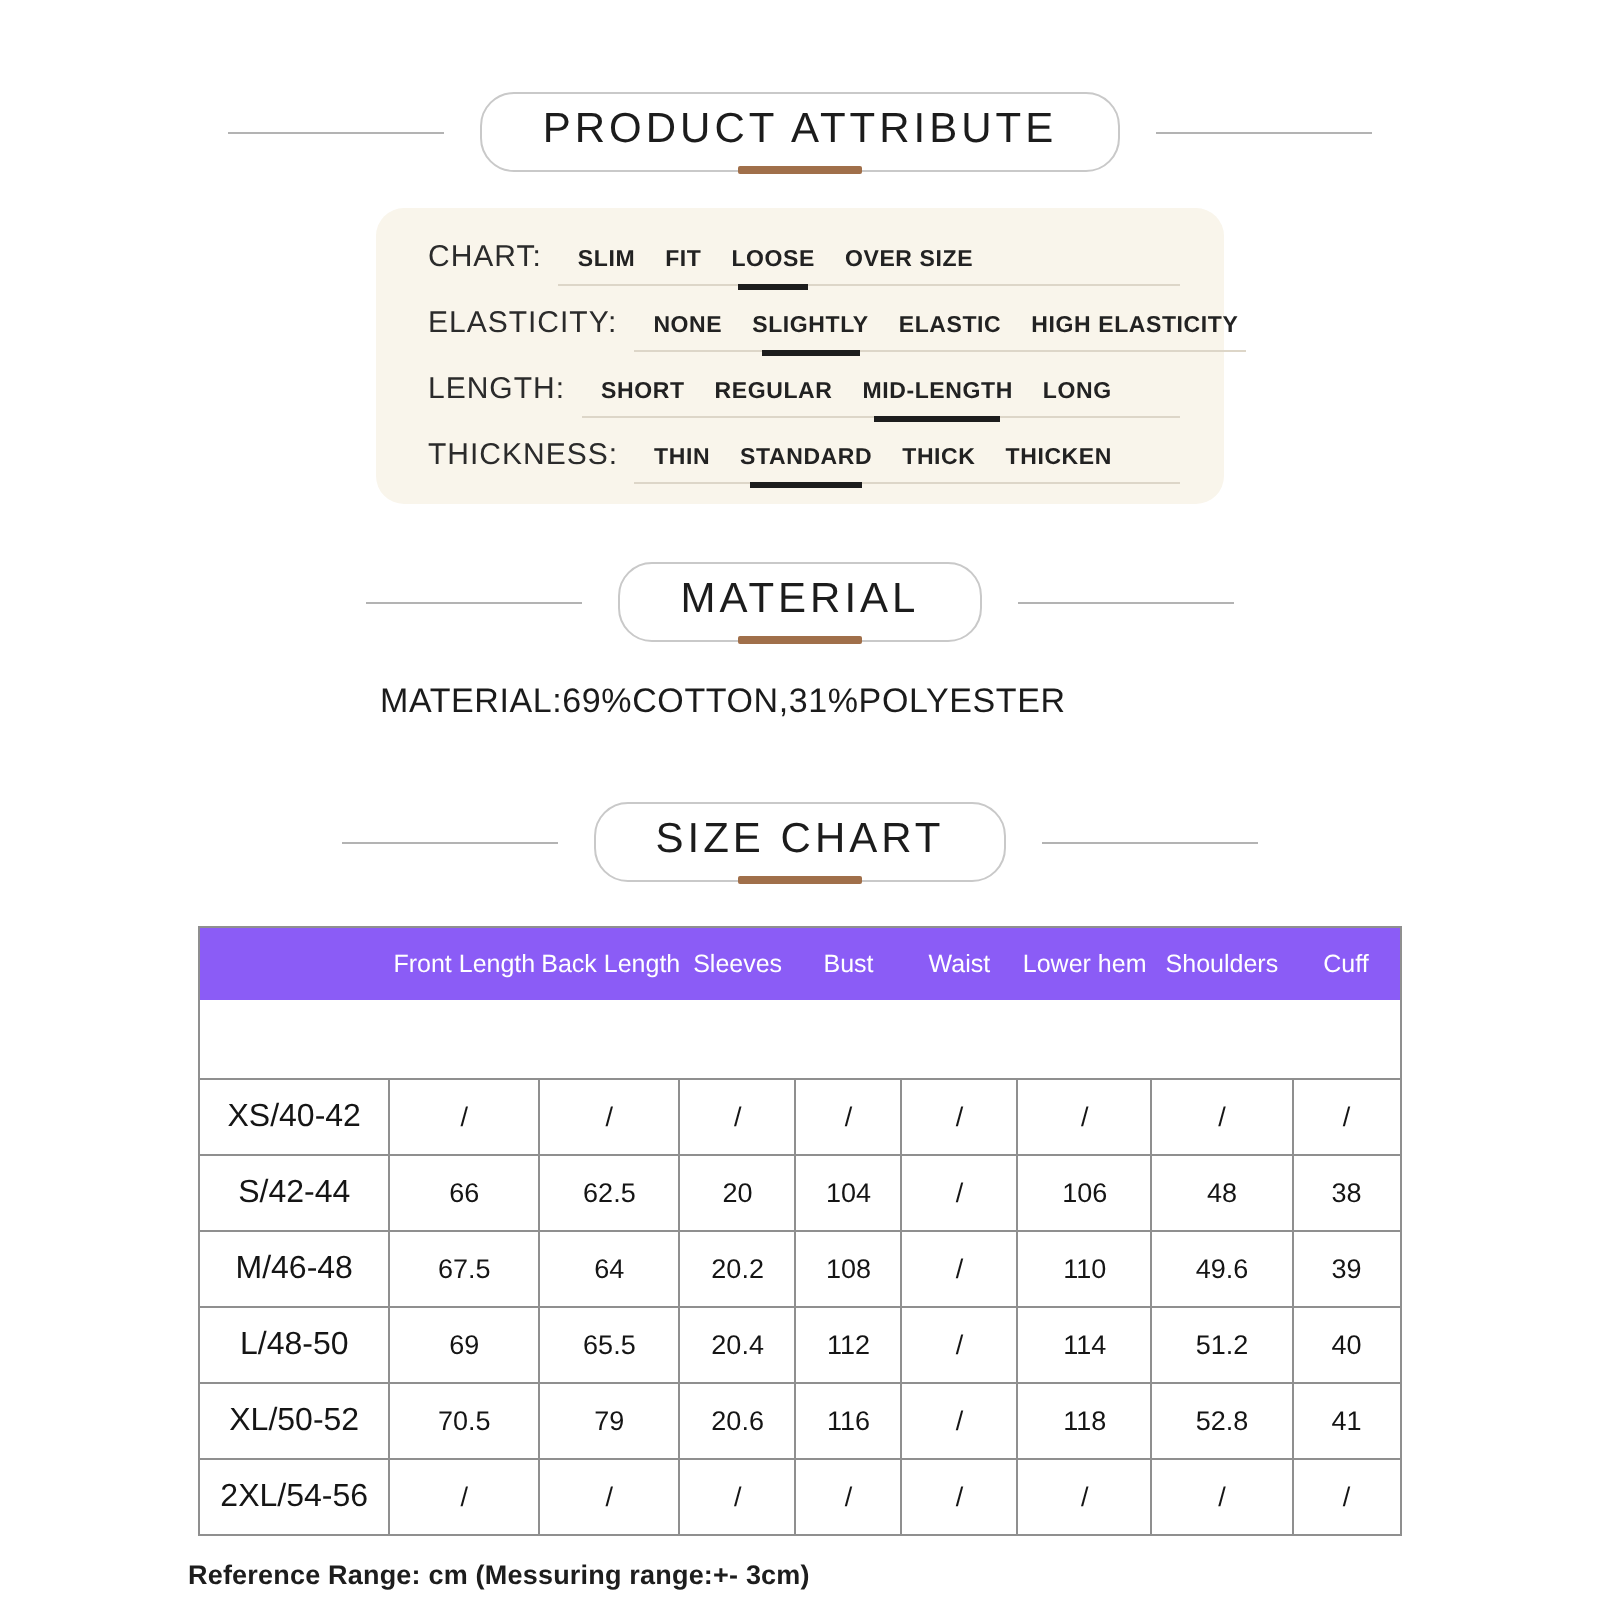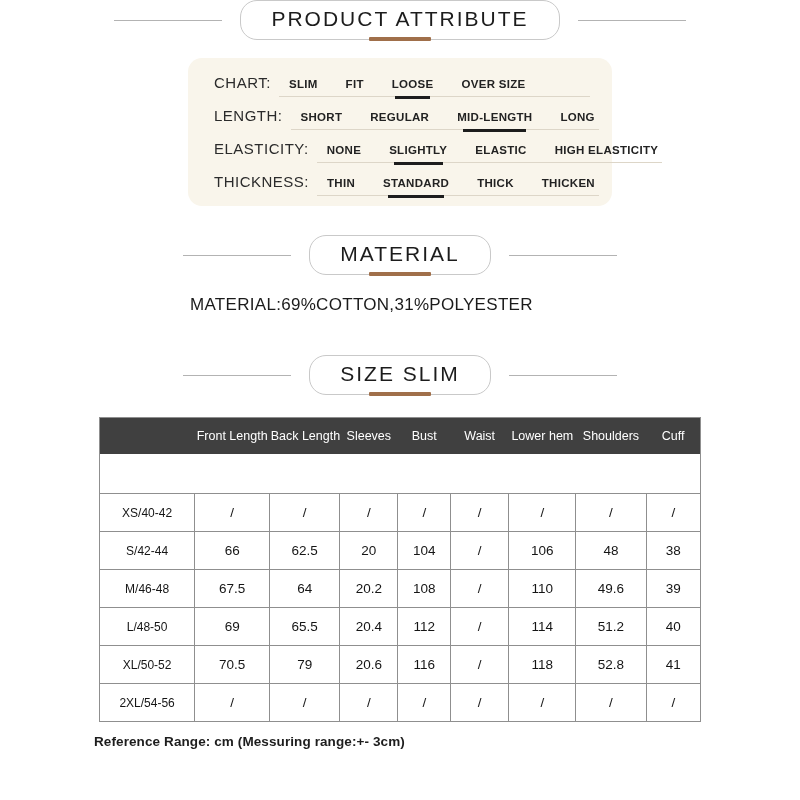--- a/index.html
+++ b/index.html
@@ -1,21 +1,21 @@
 <!DOCTYPE html>
 <html><head>
 <meta charset="utf-8">
 <style>
   html,body{margin:0;padding:0;}
   body{
     width:800px;height:800px;background:#ffffff;
     font-family:"Liberation Sans","DejaVu Sans",sans-serif;
     color:#1d1d1d;position:relative;overflow:hidden;
   }
-  .page{width:800px;height:610px;box-sizing:border-box;}
+  .page{width:800px;height:610px;padding-top:46px;box-sizing:border-box;}
 
   
   .header-wrap{display:flex;align-items:center;justify-content:center;gap:18px;}
   .side-line{width:108px;height:1px;background:#b3b3b3;}
   .header-box{
     position:relative;background:#fff;border:1.5px solid #c9c9c9;border-radius:17px;
     padding:6px 30px 8px 30px;font-size:21px;letter-spacing:2px;color:#1c1c1c;
     font-weight:500;white-space:nowrap;
   }
   .header-underline{
@@ -28,46 +28,46 @@
     width:424px;margin:18px auto 0 auto;background:#f9f5eb;border-radius:14px;
     padding:16px 22px 10px 26px;box-sizing:border-box;
   }
   .attr-row{display:flex;align-items:baseline;margin-bottom:10px;}
   .attr-row:last-child{margin-bottom:0;}
   .attr-label{
     font-size:15px;color:#2b2b2b;letter-spacing:0.5px;margin-right:8px;
     white-space:nowrap;line-height:18px;
   }
   .attr-options{
-    flex:1;display:flex;gap:28px;align-items:baseline;
+    flex:1;display:flex;gap:15px;align-items:baseline;
     border-bottom:1px solid #ddd6c8;padding:0 4px 6px 10px;
   }
   .attr-option{
     font-size:11.5px;font-weight:bold;letter-spacing:0.3px;color:#222;
     position:relative;white-space:nowrap;
   }
   .attr-option.selected::after{
     content:"";position:absolute;left:8%;right:8%;bottom:-9px;height:3px;background:#1d1d1d;
   }
 
   
   .material-text{
     margin:20px 0 0 190px;font-size:17px;font-weight:500;letter-spacing:0.3px;color:#1b1b1b;
   }
 
   
   .table-wrap{width:600px;margin:22px auto 0 auto;border:1px solid #8f8f8f;}
   table{border-collapse:collapse;width:100%;table-layout:fixed;}
   thead td{
-    background:#404040;color:#ffffff;font-size:12.5px;height:34px;
+    background:#8b5cf6;color:#ffffff;font-size:12.5px;height:34px;
     text-align:center;vertical-align:middle;white-space:nowrap;overflow:hidden;
   }
   tr.spacer td{height:37px;border:none;border-bottom:1px solid #8f8f8f;background:#fff;}
   tbody th{
-    font-size:12px;font-weight:400;color:#151515;height:35px;text-align:center;
+    font-size:16px;font-weight:400;color:#151515;height:35px;text-align:center;
     border:1px solid #8f8f8f;background:#fff;white-space:nowrap;
   }
   tbody td{
     font-size:13.5px;color:#151515;text-align:center;border:1px solid #8f8f8f;background:#fff;
   }
   tbody tr:last-child th, tbody tr:last-child td{border-bottom:none;}
   tbody th:first-child{border-left:none;}
   tbody td:last-child{border-right:none;}
 
   
@@ -97,38 +97,38 @@
       <div class="attr-row">
         <span class="attr-label">CHART:</span>
         <div class="attr-options">
           <span class="attr-option">SLIM</span>
           <span class="attr-option">FIT</span>
           <span class="attr-option selected">LOOSE</span>
           <span class="attr-option">OVER SIZE</span>
         </div>
       </div>
       <div class="attr-row">
+        <span class="attr-label">ELASTICITY:</span>
+        <div class="attr-options">
+          <span class="attr-option">NONE</span>
+          <span class="attr-option selected">SLIGHTLY</span>
+          <span class="attr-option">ELASTIC</span>
+          <span class="attr-option">HIGH ELASTICITY</span>
+        </div>
+      </div>
+      <div class="attr-row">
         <span class="attr-label">LENGTH:</span>
         <div class="attr-options">
           <span class="attr-option">SHORT</span>
           <span class="attr-option">REGULAR</span>
           <span class="attr-option selected">MID-LENGTH</span>
           <span class="attr-option">LONG</span>
         </div>
       </div>
       <div class="attr-row">
-        <span class="attr-label">ELASTICITY:</span>
-        <div class="attr-options">
-          <span class="attr-option">NONE</span>
-          <span class="attr-option selected">SLIGHTLY</span>
-          <span class="attr-option">ELASTIC</span>
-          <span class="attr-option">HIGH ELASTICITY</span>
-        </div>
-      </div>
-      <div class="attr-row">
         <span class="attr-label">THICKNESS:</span>
         <div class="attr-options">
           <span class="attr-option">THIN</span>
           <span class="attr-option selected">STANDARD</span>
           <span class="attr-option">THICK</span>
           <span class="attr-option">THICKEN</span>
         </div>
       </div>
     </div>
 
@@ -139,21 +139,21 @@
       <div class="header-underline"></div>
     </div>
     <div class="side-line"></div>
   </div>
 
   <div class="material-text">MATERIAL:69%COTTON,31%POLYESTER</div>
 
   <div class="header-wrap mt-size">
     <div class="side-line"></div>
     <div class="header-box">
-      <span>SIZE SLIM</span>
+      <span>SIZE CHART</span>
       <div class="header-underline"></div>
     </div>
     <div class="side-line"></div>
   </div>
 
   <div class="table-wrap">
     <table id="size-table">
         <colgroup>
           <col style="width: 15.8%;">
           <col style="width: 12.5%;">

